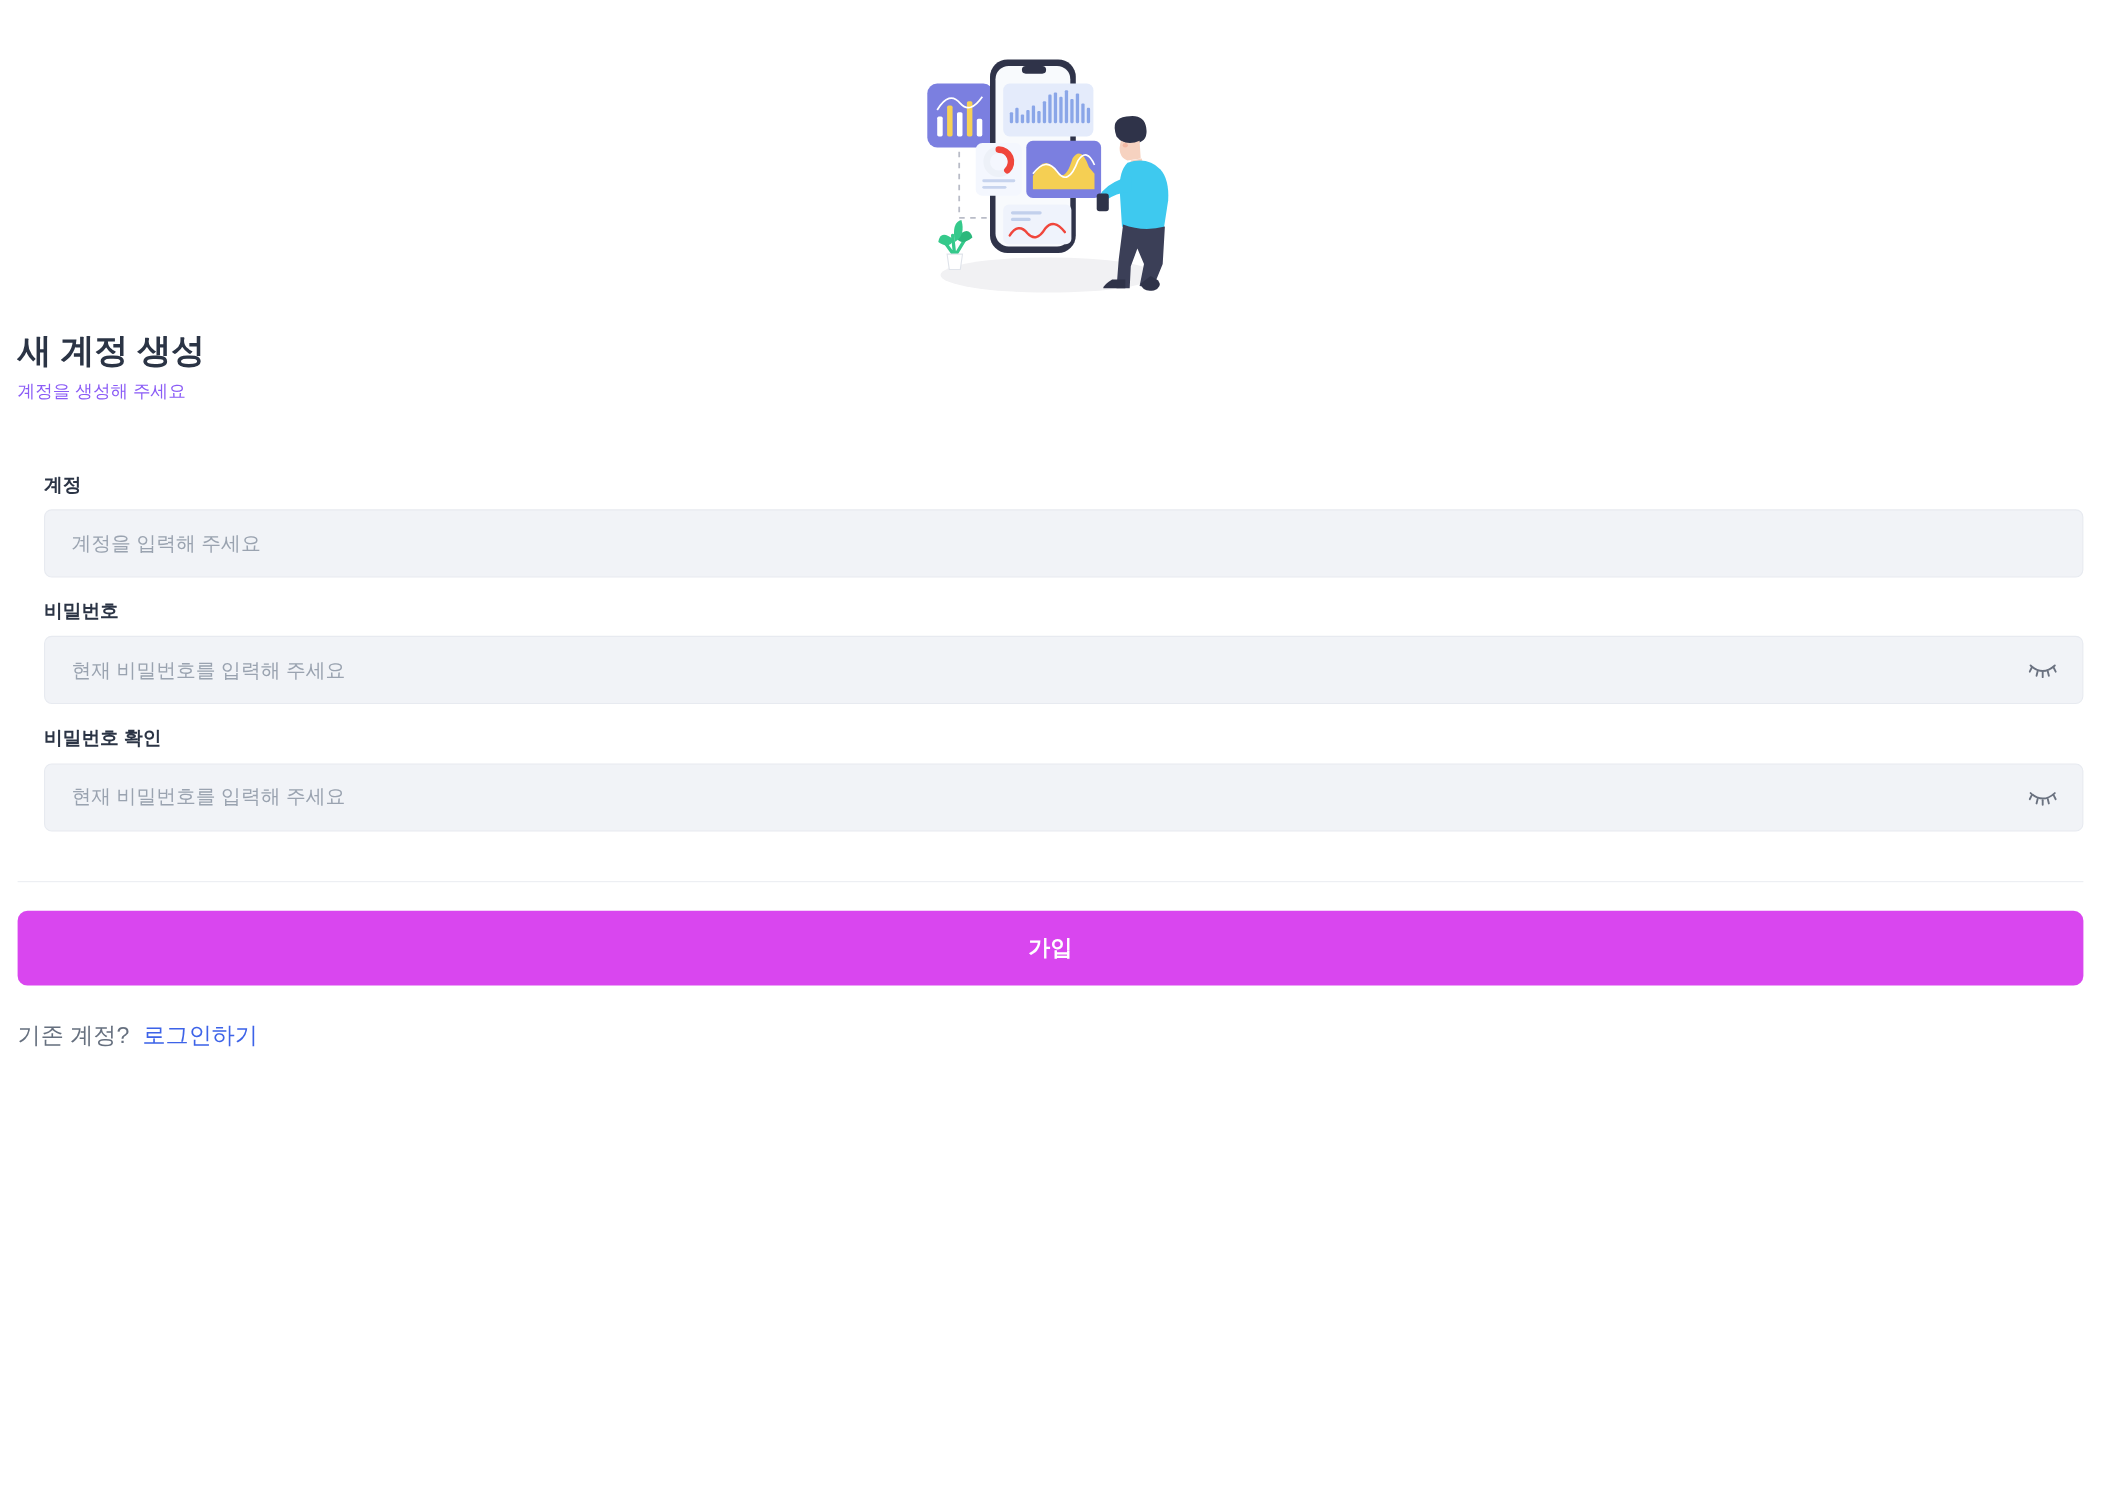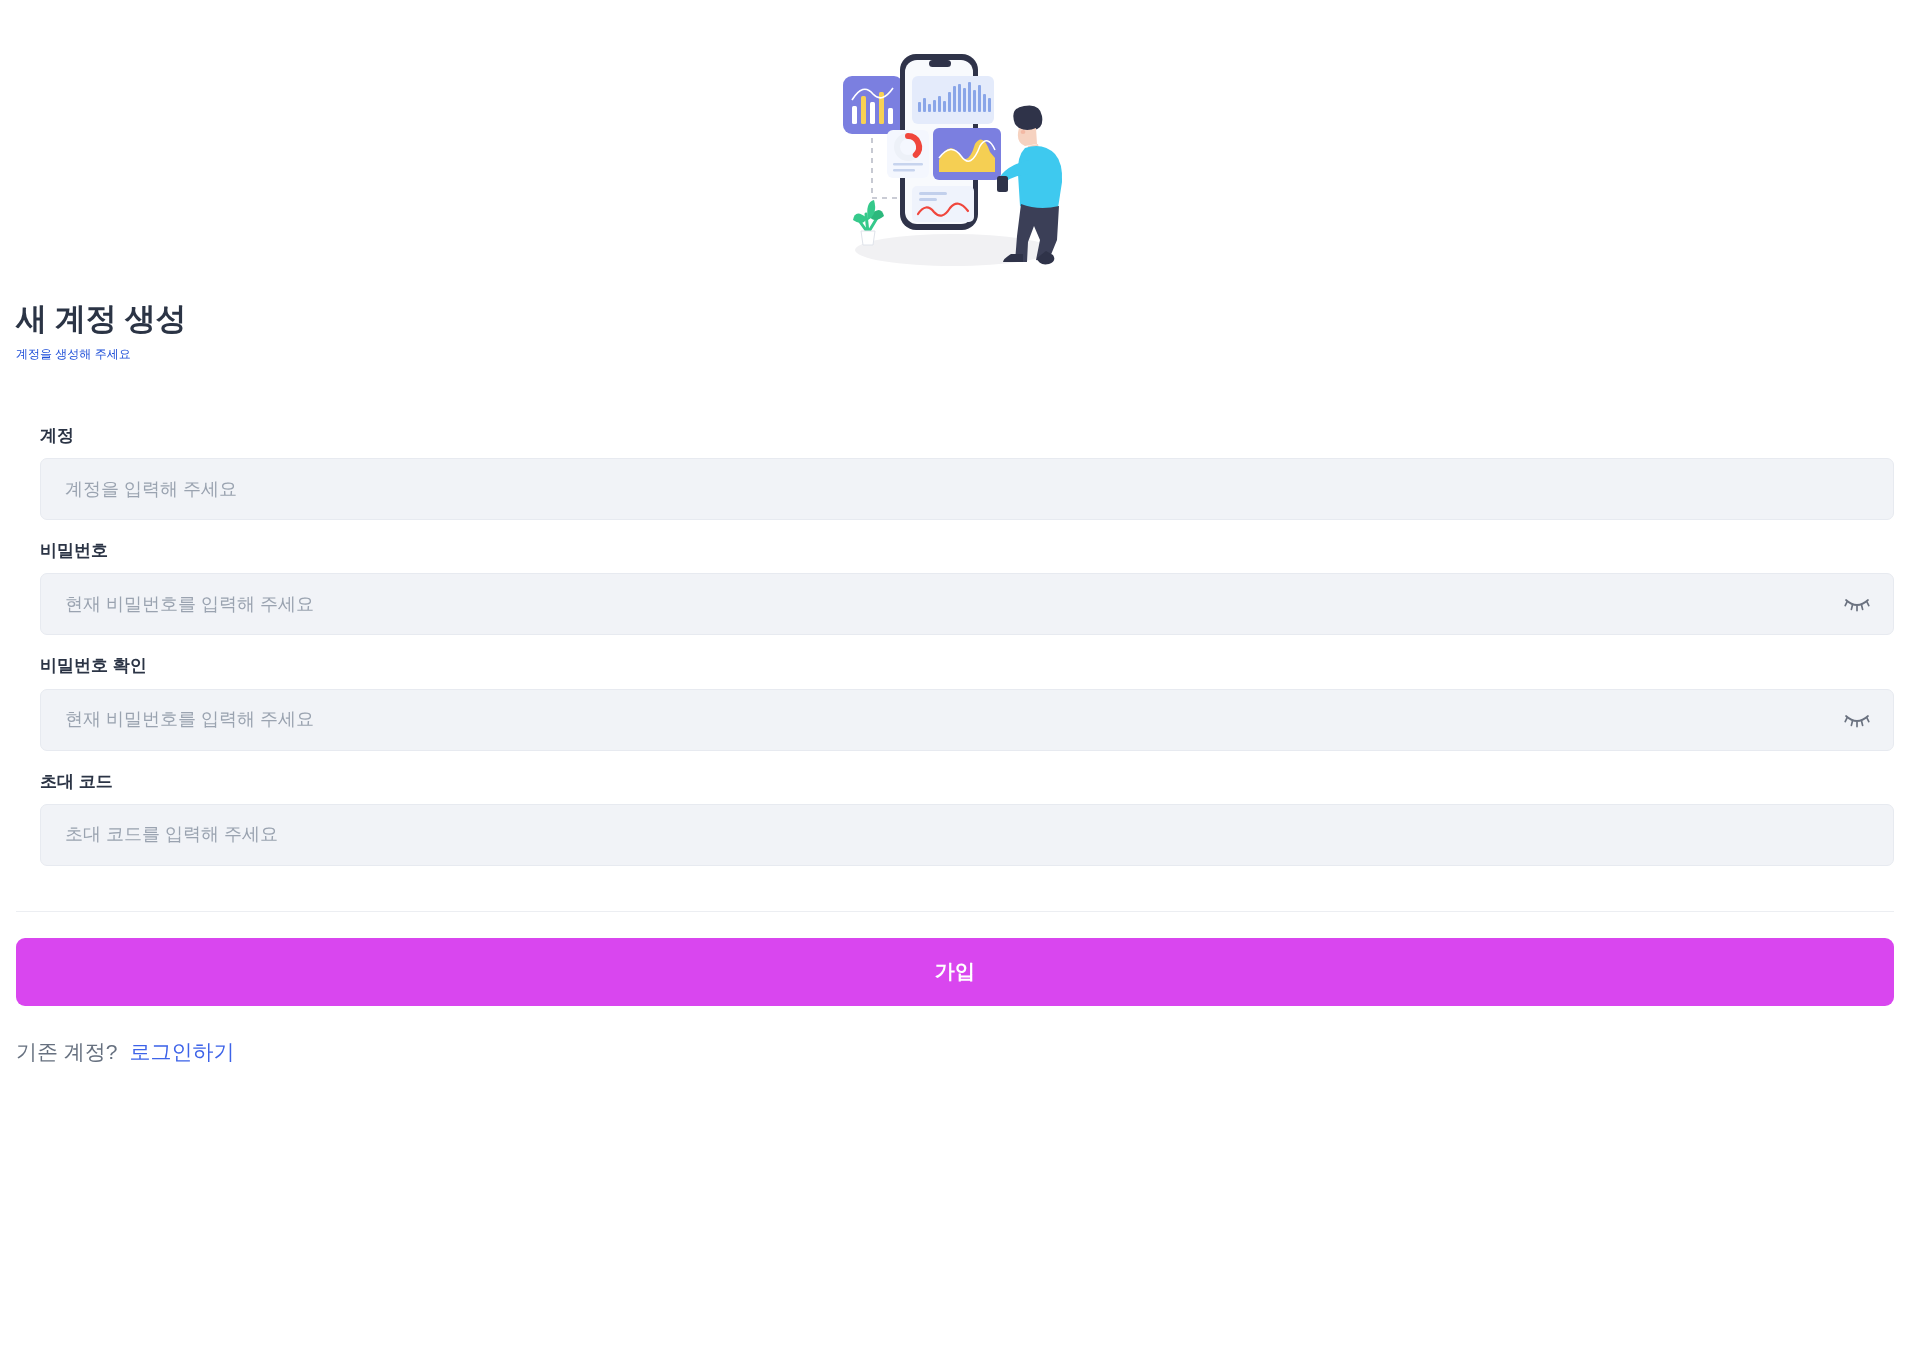--- a/index.html
+++ b/index.html
@@ -38,23 +38,23 @@
 
   .page-title {
     font-size: 31px;
     font-weight: 700;
     color: #2b3445;
     letter-spacing: -0.3px;
     line-height: 1.2;
     margin-bottom: 10px;
   }
   .page-subtitle {
-    font-size: 12px;
+    font-size: 16px;
     font-weight: 400;
-    color: #1d4ed8;
+    color: #8b5cf6;
     line-height: 1.3;
   }
 
   .form {
     margin-top: 62px;
   }
 
   .field { margin-bottom: 20px; margin-left: 24px; }
 
   .field-label {
@@ -265,26 +265,20 @@
               <line x1="3.2" y1="5.6" x2="1.2" y2="9.6" stroke="#6b7280" stroke-width="1.7" stroke-linecap="round"></line>
               <line x1="8.4" y1="9.3" x2="7.4" y2="13.4" stroke="#6b7280" stroke-width="1.7" stroke-linecap="round"></line>
               <line x1="13" y1="10.4" x2="13" y2="14.6" stroke="#6b7280" stroke-width="1.7" stroke-linecap="round"></line>
               <line x1="17.6" y1="9.3" x2="18.6" y2="13.4" stroke="#6b7280" stroke-width="1.7" stroke-linecap="round"></line>
               <line x1="22.8" y1="5.6" x2="24.8" y2="9.6" stroke="#6b7280" stroke-width="1.7" stroke-linecap="round"></line>
             </svg>
           </button>
         </div>
       </div>
 
-      <div class="field">
-        <label class="field-label">초대 코드</label>
-        <div class="input-wrap">
-          <input class="text-input" type="text" placeholder="초대 코드를 입력해 주세요" style="">
-        </div>
-      </div>
 
       <div class="divider"></div>
 
       <button class="submit-button" type="submit">가입</button>
     </form>
 
     <div class="footer">
       <span class="footer-text">기존 계정?</span><a class="footer-link">로그인하기</a>
     </div>
 

